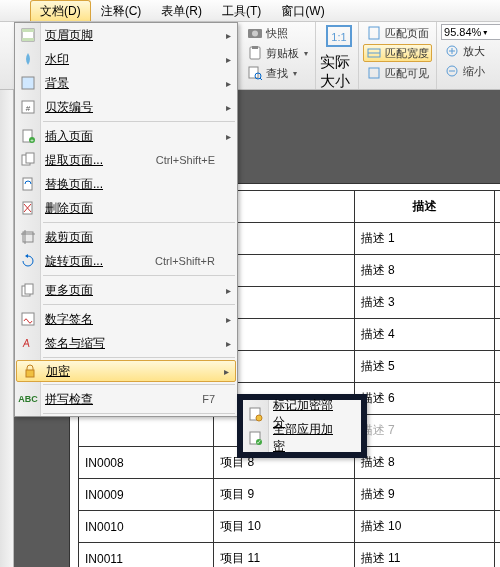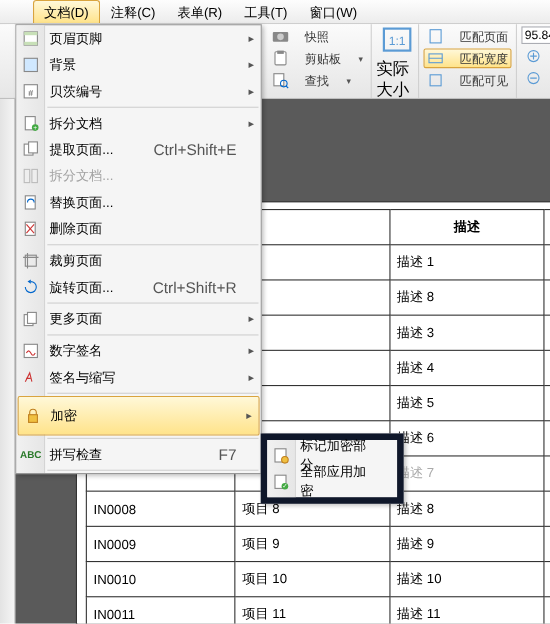--- a/index.html
+++ b/index.html
@@ -4,40 +4,40 @@
 <style>
 * { box-sizing: border-box; margin: 0; padding: 0; font-family: "Microsoft YaHei", sans-serif; }
 body { width: 500px; height: 567px; overflow: hidden; background: #fff; position: relative; font-size: 12px; }
 
 .menubar { display: flex; background: linear-gradient(#fdfdfd,#ececec); height: 22px; border-bottom: 1px solid #c9c9c9; padding-left: 30px; }
 .menubar-item { padding: 3px 10px; cursor: default; }
 .menubar-item.active { background: linear-gradient(#fff8d8,#ffe38a); border: 1px solid #d9a43e; border-bottom: none; border-radius: 3px 3px 0 0; padding: 2px 9px; }
 
 .toolbar { display: flex; align-items: stretch; background: linear-gradient(#fbfbfb,#e6e6e6); height: 68px; border-bottom: 1px solid #bfbfbf; padding-left: 240px; position: relative; }
 .toolbar-group { display: flex; flex-direction: column; gap: 2px; padding: 2px 4px; border-right: 1px solid #d0d0d0; }
-.tb-btn { display: flex; align-items: center; gap: 14px; padding: 1px 3px; white-space: nowrap; font-size: 11px; color: #333; }
+.tb-btn { display: flex; align-items: center; gap: 3px; padding: 1px 3px; white-space: nowrap; font-size: 11px; color: #333; }
 .tb-btn.hl { background: linear-gradient(#fff8d8,#ffe38a); border: 1px solid #d9a43e; border-radius: 2px; padding: 0 2px; }
 .tb-icon { width: 16px; height: 16px; display: inline-flex; align-items: center; justify-content: center; }
 .dropdown-arrow::after { content: "▾"; font-size: 8px; margin-left: 2px; color: #555; }
 .big-icon { width: 34px; height: 34px; display: inline-flex; align-items: center; justify-content: flex-end; font-size: 10px; }
 .zoom-input { width: 62px; display:flex; align-items:center; gap:2px; border:1px solid #abadb3; background:#fff; padding:1px 2px; font-size:11px; }
 .zoom-input::after { content:"▾"; font-size:8px; }
 
 .sidestrip { position: absolute; left: 0; top: 22px; width: 14px; bottom: 0; background: linear-gradient(90deg,#e3e3e3,#f5f5f5); border-right: 1px solid #bcbcbc; }
 .sidestrip .chip { width:10px; height:14px; margin:3px auto; background:#f0c040; border:1px solid #c08020; border-radius:1px; }
 .sidestrip .chip2 { background:#fff; border-color:#999; }
 
 .docmenu { position: absolute; left: 14px; top: 22px; width: 224px; background: #f5f5f5; border: 1px solid #979797; box-shadow: 2px 2px 4px rgba(0,0,0,.25); z-index: 10; }
 .docmenu .gutter { position: absolute; left:0; top:0; bottom:0; width:26px; background: linear-gradient(90deg,#f1f1f1,#e6e6e6); border-right:1px solid #d4d4d4; }
-.mi { display:flex; align-items:center; height:24px; position:relative; padding-left:30px; padding-right:18px; cursor:default; }
+.mi { display:flex; align-items:center; height:24px; position:relative; padding-left:30px; padding-right:18px; cursor:default;text-decoration:underline; }
 .mi.sep { height:1px; margin:2px 2px 2px 28px; background:#d0d0d0; padding:0; }
 .mi.sub::after { content:"▸"; position:absolute; right:6px; font-size:10px; color:#555; }
 .mi.dim { color:#a2a2a2; }
-.mi.hl { background: linear-gradient(#fff8d8,#ffe38a); border:1px solid #d9a43e; border-radius:2px; margin:0 1px; height:36px; padding-left:29px; }
-.mi .shc { position:absolute; right:22px; color:#555; font-size:14px;text-align:right; }
+.mi.hl { background: linear-gradient(#fff8d8,#ffe38a); border:1px solid #d9a43e; border-radius:2px; margin:0 1px; height:22px; padding-left:29px; }
+.mi .shc { position:absolute; right:22px; color:#555; font-size:11px;text-align:right; }
 .mi .ic { position:absolute; left:4px; width:18px; height:18px; display:flex; align-items:center; justify-content:center; }
 .mi.run { font-size:11px; color:#666; padding-left:6px; height:22px; }
 .mi.run .adc { width:16px; height:16px; background:#b30b00; color:#fff; display:inline-flex; align-items:center; justify-content:center; font-size:9px; font-weight:bold; margin:0 5px; }
 
 .submenu { position:absolute; left:237px; top:394px; width:130px; background:#f5f5f5; border:6px solid #0f172a; box-shadow:2px 2px 4px rgba(0,0,0,.25); z-index:20; padding:2px 0; }
 .submenu .gutter { position:absolute; left:0; top:0; bottom:0; width:26px; background:linear-gradient(90deg,#f1f1f1,#e6e6e6); border-right:1px solid #d4d4d4; }
 
 .doc-area { position:absolute; left:14px; top:90px; right:0; bottom:0; background:#5a5a5a; overflow:hidden; }
 .page { position:absolute; left:56px; top:94px; width:530px; background:#fff; padding:6px 8px; box-shadow:0 0 0 1px #333; }
 table { border-collapse:collapse; width:100%; }
@@ -250,20 +250,28 @@
           <rect x="2" y="2" width="12" height="12" fill="#fff" stroke="#888"></rect>
           <rect x="2" y="2" width="12" height="3" fill="#c8e0b8"></rect>
           <rect x="2" y="11" width="12" height="3" fill="#c8e0b8"></rect>
         </svg>
       </span>
       <span>页眉页脚</span>
     </div>
   <div class="mi sub">
       <span class="ic">
         <svg width="16" height="16">
+          <path d="M8 2 Q4 8 8 14 Q12 8 8 2" fill="#6bb3e0"></path>
+        </svg>
+      </span>
+      <span>水印</span>
+    </div>
+  <div class="mi sub">
+      <span class="ic">
+        <svg width="16" height="16">
           <rect x="2" y="2" width="12" height="12" fill="#d0e8ff" stroke="#888"></rect>
         </svg>
       </span>
       <span>背景</span>
     </div>
   <div class="mi sub">
       <span class="ic">
         <svg width="16" height="16">
           <rect x="2" y="2" width="12" height="12" fill="#fff" stroke="#888"></rect>
           <text x="8" y="12" text-anchor="middle" font-size="8" fill="#555">#</text>
@@ -273,40 +281,31 @@
     </div>
   <div class="mi sep"></div>
   <div class="mi sub">
       <span class="ic">
         <svg width="16" height="16">
           <rect x="3" y="2" width="9" height="12" fill="#fff" stroke="#888"></rect>
           <circle cx="12" cy="12" r="3" fill="#4a4"></circle>
           <text x="12" y="14" text-anchor="middle" font-size="6" fill="#fff">+</text>
         </svg>
       </span>
-      <span>拆分文档</span>
+      <span>插入页面</span>
     </div>
   <div class="mi">
       <span class="ic">
         <svg width="16" height="16">
           <rect x="2" y="3" width="8" height="10" fill="#fff" stroke="#888"></rect>
           <rect x="6" y="1" width="8" height="10" fill="#fff" stroke="#888"></rect>
         </svg>
       </span>
       <span>提取页面...</span>
       <span class="shc">Ctrl+Shift+E</span>
-    </div>
-  <div class="mi dim">
-      <span class="ic">
-        <svg width="16" height="16">
-          <rect x="2" y="2" width="5" height="12" fill="#eee" stroke="#bbb"></rect>
-          <rect x="9" y="2" width="5" height="12" fill="#eee" stroke="#bbb"></rect>
-        </svg>
-      </span>
-      <span>拆分文档...</span>
     </div>
   <div class="mi">
       <span class="ic">
         <svg width="16" height="16">
           <rect x="3" y="2" width="9" height="12" fill="#fff" stroke="#888"></rect>
           <path d="M5 8 A3 3 0 1 1 11 8" fill="none" stroke="#06c"></path>
         </svg>
       </span>
       <span>替换页面...</span>
     </div>

